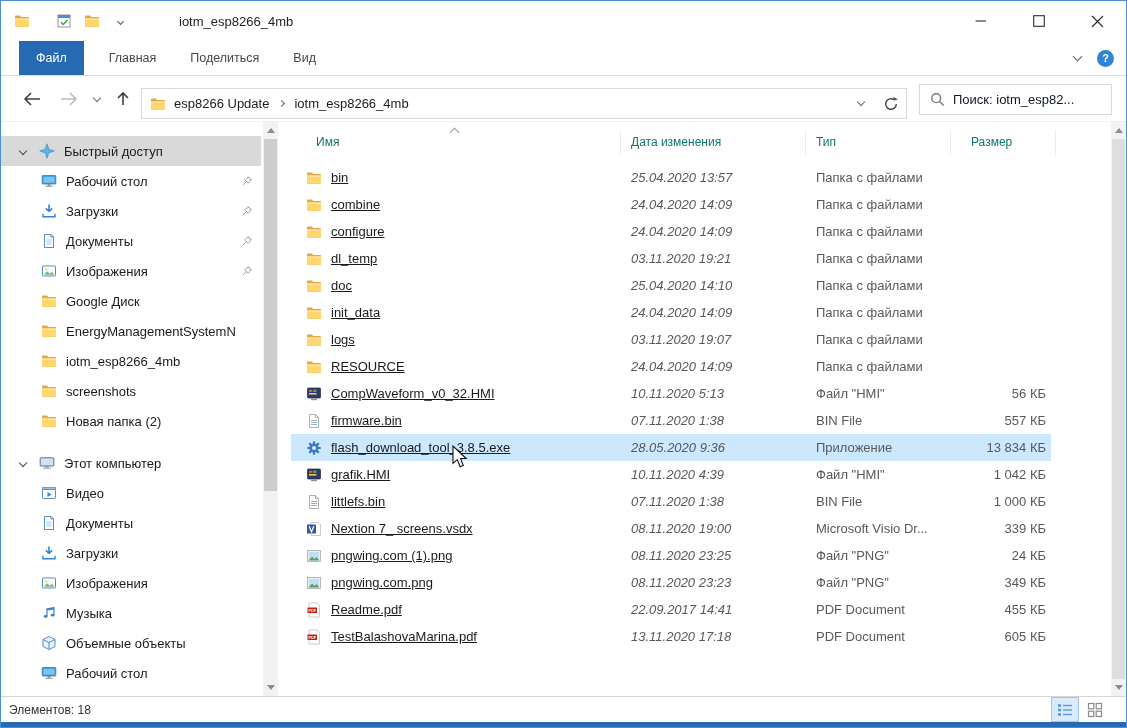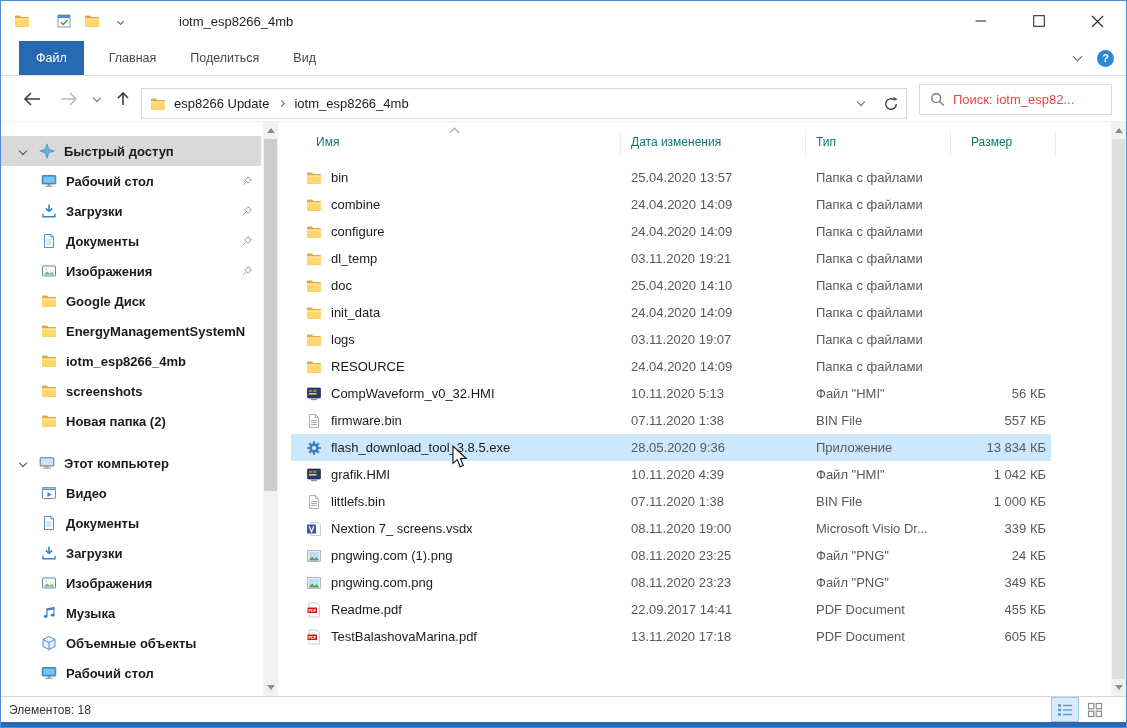--- a/index.html
+++ b/index.html
@@ -43,29 +43,29 @@
   .nav-btn { position: absolute; top: 8px; width: 30px; height: 30px; display: flex; align-items: center; justify-content: center; }
   .nav-back { left: 15px; } .nav-fwd { left: 53px; } .nav-chevsm { left: 87px; width: 18px; } .nav-up { left: 107px; }
   .addressbar { position: absolute; left: 140px; top: 12px; width: 766px; height: 31px; border: 1px solid #d9d9d9; background: #fff; display: flex; align-items: center; }
   .addr-folder { margin-left: 8px; }
   .breadcrumb { display: flex; align-items: center; margin-left: 4px; font-size: 13px; color: #1b1b1b; }
   .crumb { padding: 0 4px; white-space: nowrap; }
   .crumb-sep { width: 5px; height: 5px; border-right: 1.3px solid #666; border-bottom: 1.3px solid #666; transform: rotate(-45deg); margin: 0 6px; }
   .addr-spacer { flex: 1; }
   .addr-btn { width: 30px; height: 29px; display: flex; align-items: center; justify-content: center; }
   .searchbox { position: absolute; left: 918px; top: 8px; width: 193px; height: 31px; border: 1px solid #d9d9d9; background: #fff; display: flex; align-items: center; gap: 8px; padding: 0 10px; }
-  .search-text { font-size: 13px; color: #ef4444; white-space: nowrap; overflow: hidden; }
+  .search-text { font-size: 13px; color: #0f172a; white-space: nowrap; overflow: hidden; }
 
   
   .main { flex: 1 1 auto; display: flex; position: relative; overflow: hidden; background: #fff; }
 
   
   .sidebar { width: 280px; flex: 0 0 280px; position: relative; padding-top: 14px; }
   .sidebar-list { width: 262px; }
-  .side-item { position: relative; height: 30px; display: flex; align-items: center; width: 260px; font-size: 13px; color: #1a1a1a; font-weight: bold; }
+  .side-item { position: relative; height: 30px; display: flex; align-items: center; width: 260px; font-size: 13px; color: #1a1a1a; }
   .side-item.selected { background: var(--selected-sidebar, #d9d9d9); }
   .side-item.gap { margin-top: 12px; }
   .side-item.lvl0 { padding-left: 38px; }
   .side-item.lvl1 { padding-left: 40px; }
   .side-exp { position: absolute; left: 19px; top: 12px; }
   .side-label { margin-left: 9px; white-space: nowrap; overflow: hidden; flex: 1 1 auto; }
   .side-pin { margin-left: auto; margin-right: 8px; }
 
   
   .vscroll { position: absolute; top: 0; bottom: 0; width: 15px; background: #f2f2f2; }
@@ -81,22 +81,22 @@
   .fl-header { display: flex; margin-left: 10px; height: 28px; position: relative; align-items: center; font-size: 12px; color: #0f766e; }
   .hcol { height: 25px; display: flex; align-items: center; border-right: 1px solid #ececec; position: relative; }
   .hcol0 { width: 330px; padding-left: 25px; }
   .hcol1 { width: 185px; padding-left: 10px; }
   .hcol2 { width: 145px; padding-left: 10px; }
   .hcol3 { width: 105px; padding-left: 20px; }
   .sortmark { position: absolute; top: -1px; left: 160px; width: 7px; height: 7px; border-left: 1.4px solid #9a9a9a; border-top: 1.4px solid #9a9a9a; transform: rotate(45deg); }
   .fl-body { margin-left: 10px; margin-top: 8px; }
   .frow { display: flex; align-items: center; height: 27px; width: 760px; font-size: 13px; }
   .frow.hover { background: var(--hover-row, #cce8ff); }
-  .c-name { width: 330px; display: flex; align-items: center; gap: 9px; padding-left: 15px; color: #1b1b1b; white-space: nowrap; overflow: hidden; }
-  .c-date { width: 185px; padding-left: 10px; color: #595959; }
+  .c-name { width: 330px; display: flex; align-items: center; gap: 9px; padding-left: 15px; color: #1b1b1b; white-space: nowrap; overflow: hidden; text-decoration: underline; }
+  .c-date { width: 185px; padding-left: 10px; color: #595959; font-style: italic; }
   .c-type { width: 145px; padding-left: 10px; color: #595959; white-space: nowrap; overflow: hidden; }
   .c-size { width: 100px; text-align: right; padding-right: 5px; color: #595959; }
 
   
   .statusbar { height: 26px; flex: 0 0 26px; border-top: 1px solid #d6d6d6; display: flex; align-items: center; position: relative; background: #fff; }
   .status-text { margin-left: 8px; font-size: 12px; color: #333; }
   .view-btns { position: absolute; right: 18px; top: 1px; display: flex; gap: 4px; }
   .view-btn { width: 26px; height: 23px; display: flex; align-items: center; justify-content: center; }
   .view-btn.selected { background: #d9eafa; outline: 1px solid #9ec7ea; }
   .bottom-strip { height: 5px; flex: 0 0 5px; background: var(--accent-blue, #2769b2); }

